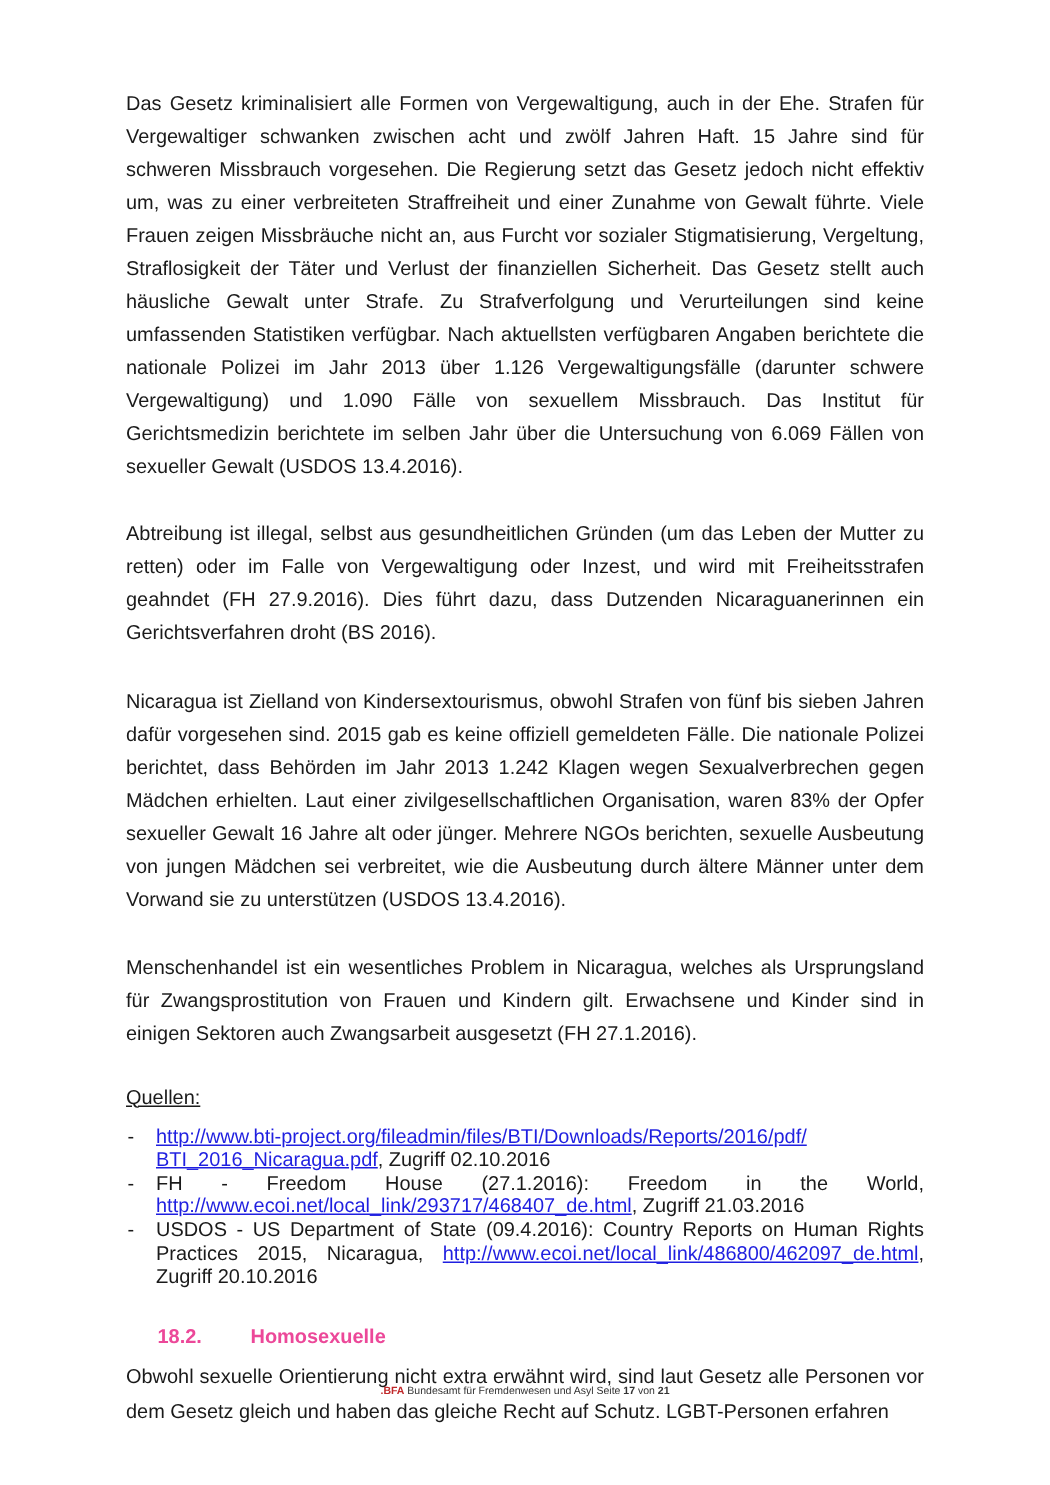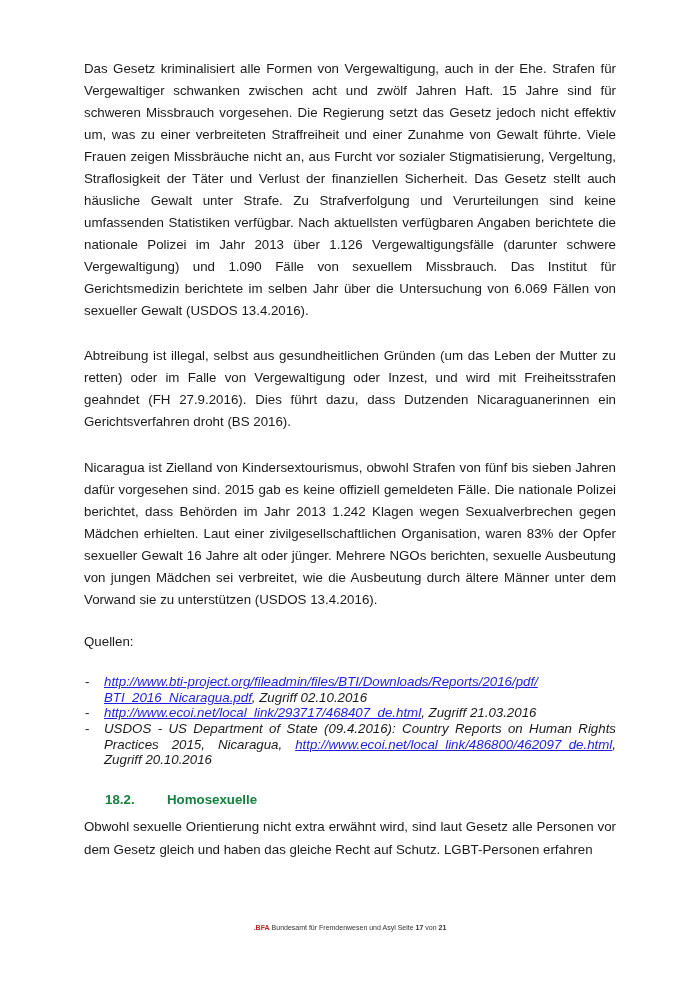--- a/index.html
+++ b/index.html
@@ -1,51 +1,53 @@
 <!DOCTYPE html>
 <html><head>
 <meta charset="utf-8">
 <style>
   html, body { margin: 0; padding: 0; background: #ffffff; }
   body { width: 700px; height: 990px; position: relative; overflow: hidden;
          font-family: "Liberation Sans", sans-serif; color: #1a1a1a; }
   .page { position: absolute; left: 84px; top: 58px; width: 532px; }
   .para { font-size: 13.3px; line-height: 22px; text-align: justify; margin: 0 0 23.4px 0; }
-  .sources-title { font-size: 13.3px; line-height: 16px; margin: 0 0 24px 0; }
+  .sources-title { font-size: 13.3px; line-height: 16px; text-decoration: underline; margin: 0 0 10px 0; }
   .sources { list-style: none; margin: 0; padding: 0; }
   .src { position: relative; padding-left: 20px; font-size: 13.3px; line-height: 15.6px; text-align: justify; margin: 0; }
   .src .dash { position: absolute; left: 1px; top: 0; }
-  .src .body { display: block; text-align: justify; font-style: italic; }
+  .src .body { display: block; text-align: justify; }
   .src .first-line { display: block; text-align: justify; text-align-last: justify; }
   a.link { color: #1f1fe0; text-decoration: underline; }
-  .heading { margin: 23px 0 6px 0; font-size: 13.3px; font-weight: bold; color: #15803d; line-height: 18px; }
+  .heading { margin: 23px 0 6px 0; font-size: 13.3px; font-weight: bold; color: #ec4899; line-height: 18px; }
   .heading .num { display: inline-block; width: 62px; padding-left: 21px; }
   .para2 { font-size: 13.3px; line-height: 23.4px; text-align: justify; margin: 0; }
   .footer { position: absolute; top: 924px; left: 0; width: 700px; text-align: center; font-size: 7px; color: #333; }
   .footer .brand { color: #c0282a; font-weight: bold; }
   .footer b { font-weight: bold; }
 </style>
 </head>
 <body>
 
 <div class="page">
   <p class="para">Das Gesetz kriminalisiert alle Formen von Vergewaltigung, auch in der Ehe. Strafen für Vergewaltiger schwanken zwischen acht und zwölf Jahren Haft. 15 Jahre sind für schweren Missbrauch vorgesehen. Die Regierung setzt das Gesetz jedoch nicht effektiv um, was zu einer verbreiteten Straffreiheit und einer Zunahme von Gewalt führte. Viele Frauen zeigen Missbräuche nicht an, aus Furcht vor sozialer Stigmatisierung, Vergeltung, Straflosigkeit der Täter und Verlust der finanziellen Sicherheit. Das Gesetz stellt auch häusliche Gewalt unter Strafe. Zu Strafverfolgung und Verurteilungen sind keine umfassenden Statistiken verfügbar. Nach aktuellsten verfügbaren Angaben berichtete die nationale Polizei im Jahr 2013 über 1.126 Vergewaltigungsfälle (darunter schwere Vergewaltigung) und 1.090 Fälle von sexuellem Missbrauch. Das Institut für Gerichtsmedizin berichtete im selben Jahr über die Untersuchung von 6.069 Fällen von sexueller Gewalt (USDOS 13.4.2016).</p>
   <p class="para">Abtreibung ist illegal, selbst aus gesundheitlichen Gründen (um das Leben der Mutter zu retten) oder im Falle von Vergewaltigung oder Inzest, und wird mit Freiheitsstrafen geahndet (FH 27.9.2016). Dies führt dazu, dass Dutzenden Nicaraguanerinnen ein Gerichtsverfahren droht (BS 2016).</p>
   <p class="para">Nicaragua ist Zielland von Kindersextourismus, obwohl Strafen von fünf bis sieben Jahren dafür vorgesehen sind. 2015 gab es keine offiziell gemeldeten Fälle. Die nationale Polizei berichtet, dass Behörden im Jahr 2013 1.242 Klagen wegen Sexualverbrechen gegen Mädchen erhielten. Laut einer zivilgesellschaftlichen Organisation, waren 83% der Opfer sexueller Gewalt 16 Jahre alt oder jünger. Mehrere NGOs berichten, sexuelle Ausbeutung von jungen Mädchen sei verbreitet, wie die Ausbeutung durch ältere Männer unter dem Vorwand sie zu unterstützen (USDOS 13.4.2016).</p>
+  <p class="para">Menschenhandel ist ein wesentliches Problem in Nicaragua, welches als Ursprungsland für Zwangsprostitution von Frauen und Kindern gilt. Erwachsene und Kinder sind in einigen Sektoren auch Zwangsarbeit ausgesetzt (FH 27.1.2016).</p>
 
   <p class="sources-title">Quellen:</p>
   <ul class="sources">
     <li class="src">
       <span class="dash">-</span>
       <span class="body">
         <a class="link"><span>http://www.bti-project.org/fileadmin/files/BTI/Downloads/Reports/2016/pdf/</span><br><span>BTI_2016_Nicaragua.pdf</span></a><span>, Zugriff 02.10.2016</span>
       </span>
     </li>
     <li class="src">
       <span class="dash">-</span>
+      <span class="first-line">FH - Freedom House (27.1.2016): Freedom in the World,</span>
       <span class="body">
         <a class="link">http://www.ecoi.net/local_link/293717/468407_de.html</a><span>, Zugriff 21.03.2016</span>
       </span>
     </li>
     <li class="src">
       <span class="dash">-</span>
       <span class="body"><span>USDOS - US Department of State (09.4.2016): Country Reports on Human Rights Practices 2015, Nicaragua, </span><a class="link">http://www.ecoi.net/local_link/486800/462097_de.html</a><span>, Zugriff 20.10.2016</span></span>
     </li>
   </ul>
 

